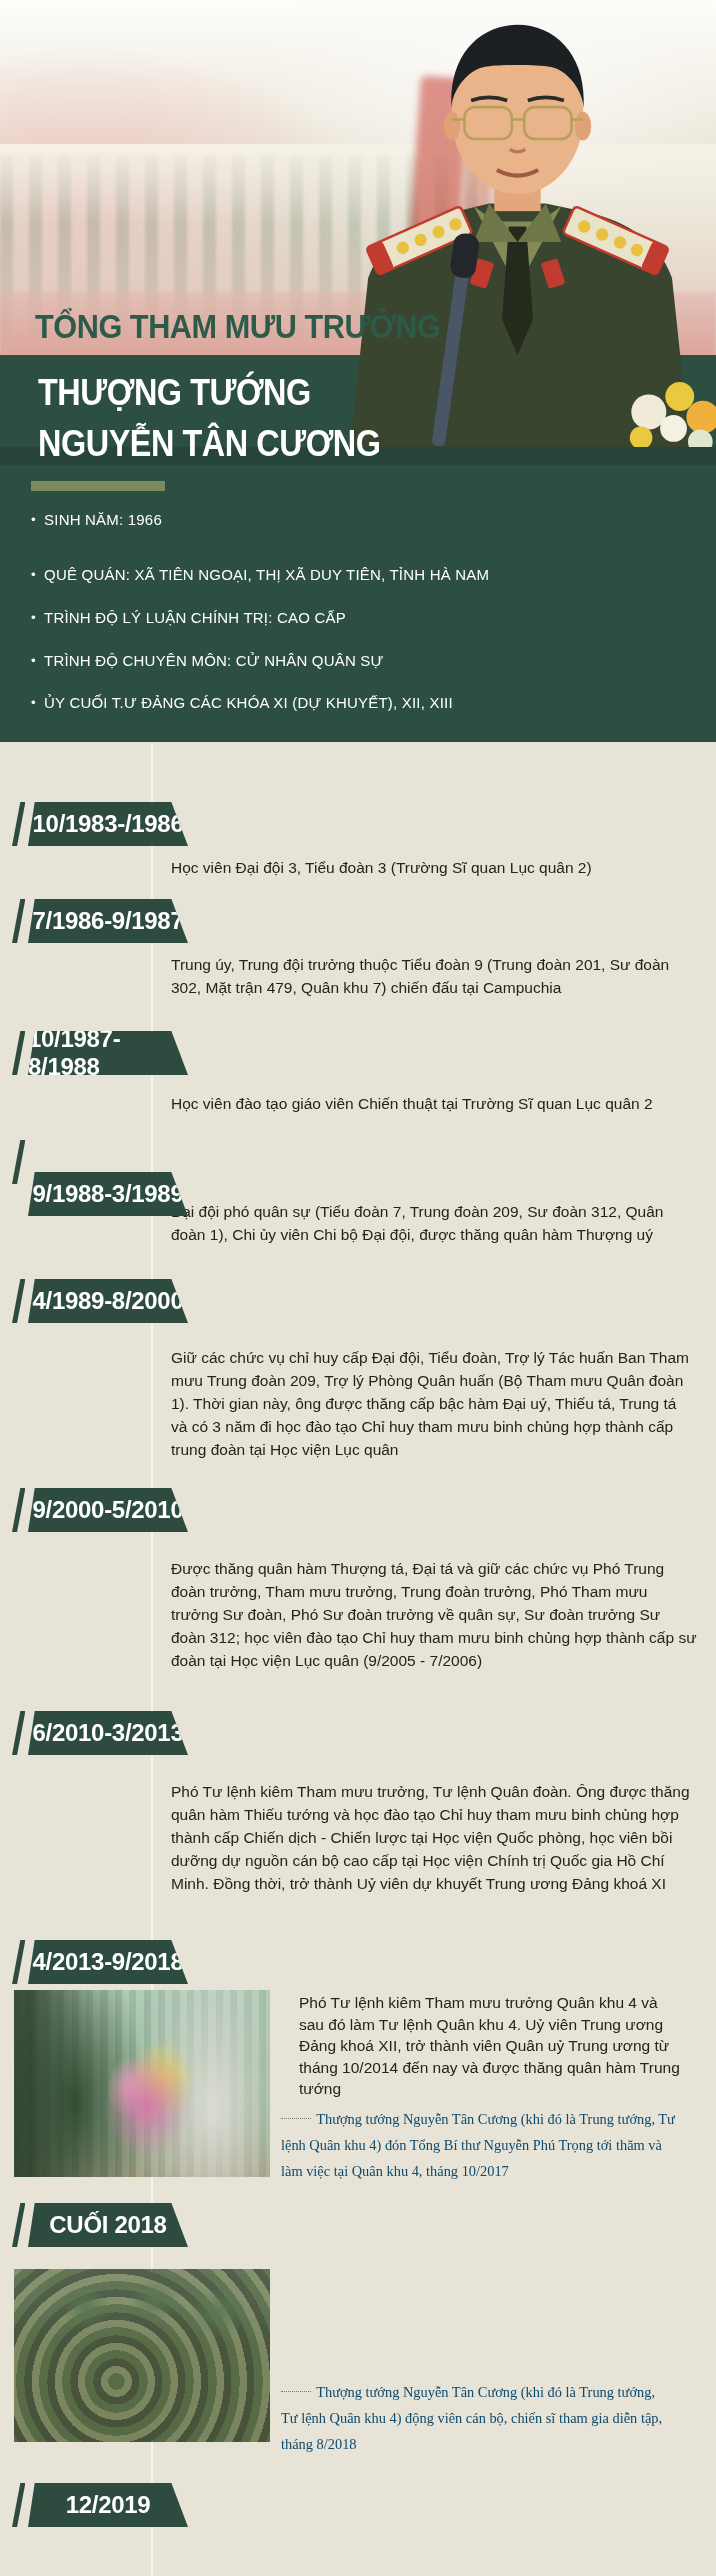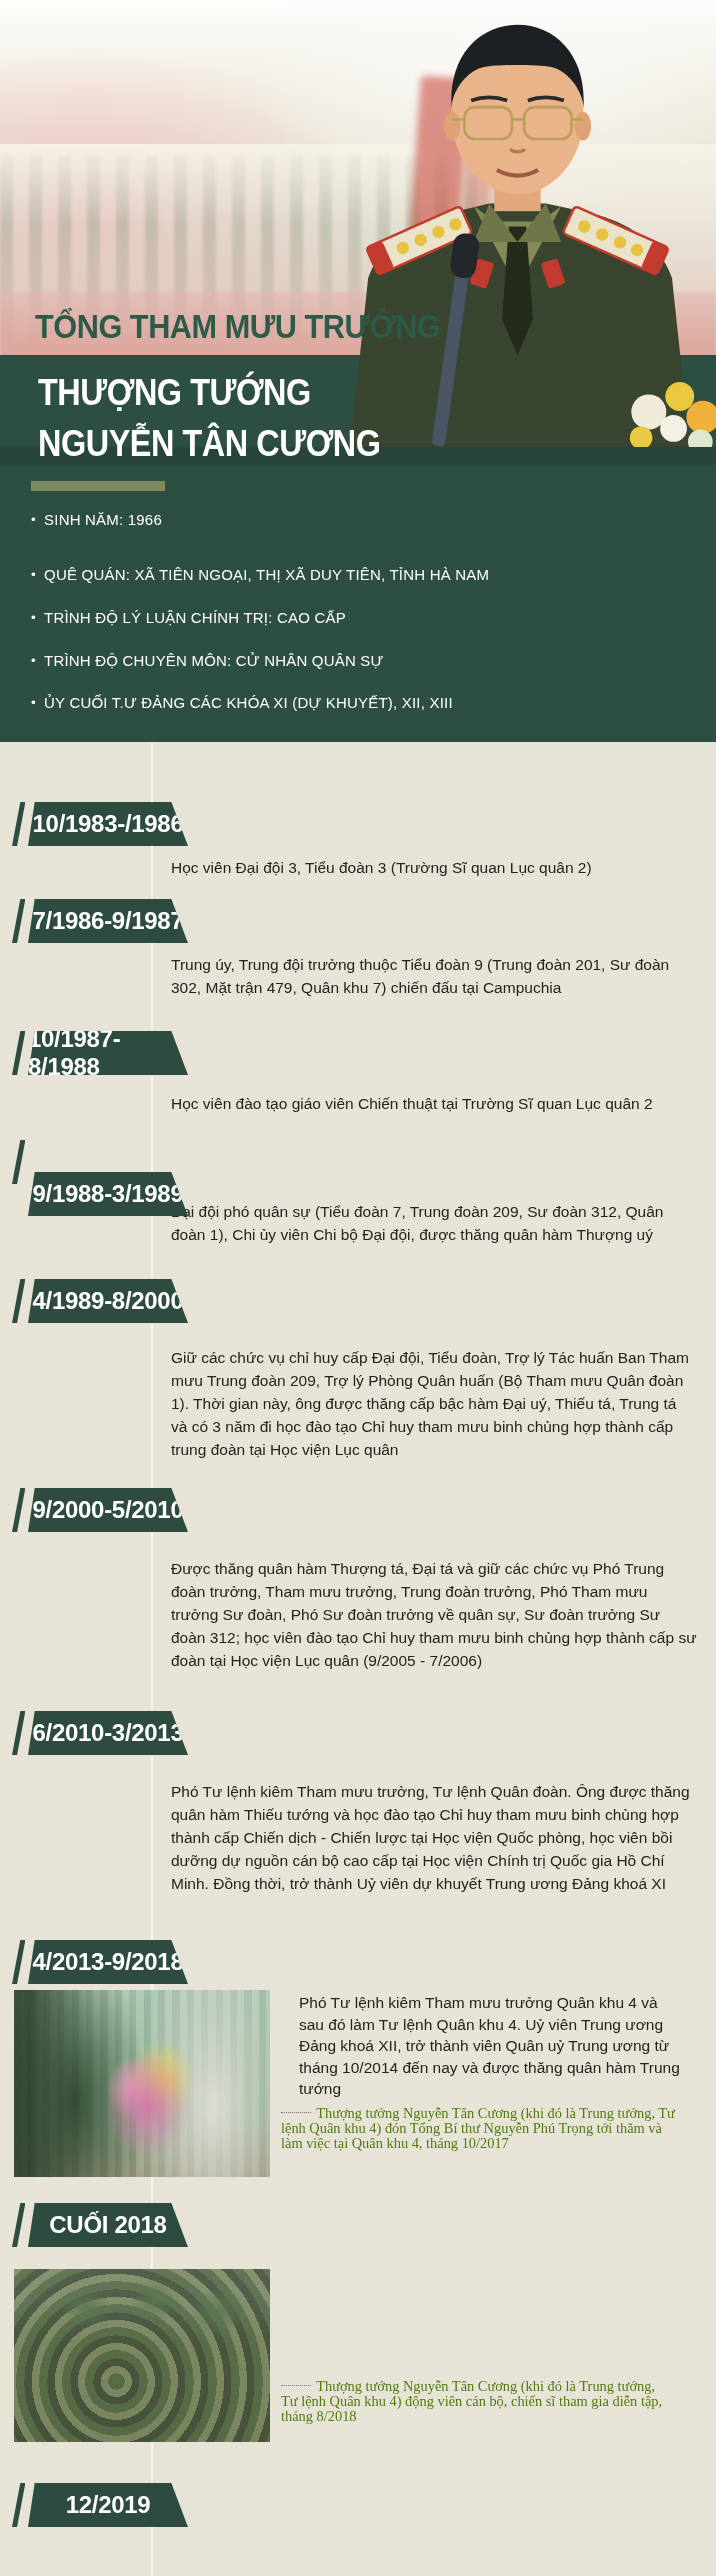--- a/index.html
+++ b/index.html
@@ -34,21 +34,21 @@
   .timeline-bg{position:absolute;left:0;top:743px;width:716px;height:2636px;background:#e7e3d6;}
   .vline{position:absolute;left:151px;top:743px;width:2.1px;height:2636px;background:#f7f4ea;}
   .badge{position:absolute;left:28px;width:160px;height:44px;background:#2d4c3f;color:#fff;
     display:flex;align-items:center;justify-content:center;font-size:24px;font-weight:bold;
     letter-spacing:-0.3px;clip-path:polygon(4.2% 0,89.6% 0,100% 100%,0 100%);z-index:3;}
   .badge-stripe{position:absolute;left:12px;width:13.4px;height:44px;background:#2d4c3f;
     clip-path:polygon(62% 0,100% 0,38% 100%,0 100%);z-index:3;}
   .entry-text{position:absolute;left:171px;width:526px;font-size:15.5px;line-height:23px;color:#24241f;z-index:2;}
   .entry-text.narrow{left:299px;width:381px;line-height:21.6px;}
   .caption{position:absolute;font-family:"Liberation Serif","DejaVu Serif",serif;
-    font-size:14.4px;line-height:15px;color:#4d7c0f;z-index:2;}
+    font-size:14.4px;line-height:26px;color:#0c4a6e;z-index:2;}
   .leader::before{content:"";display:inline-block;width:30px;border-top:1.5px dotted #7a7a72;
     margin-right:5.2px;vertical-align:4.6px;}
   .photo{position:absolute;overflow:hidden;z-index:4;}
   
   .ph-2017{background:
      radial-gradient(62px 77px at 52% 62%, rgba(214,120,170,.95), rgba(214,120,170,0) 70%),
      radial-gradient(46px 57px at 58% 48%, rgba(235,205,90,.95), rgba(235,205,90,0) 70%),
      radial-gradient(36px 46px at 46% 52%, rgba(240,170,190,.9), rgba(240,170,190,0) 70%),
      linear-gradient(90deg, rgba(40,60,40,.85) 6% , rgba(40,60,40,0) 30%),
      radial-gradient(93px 216px at 24% 60%, rgba(45,70,45,.9), rgba(45,70,45,0) 75%),

